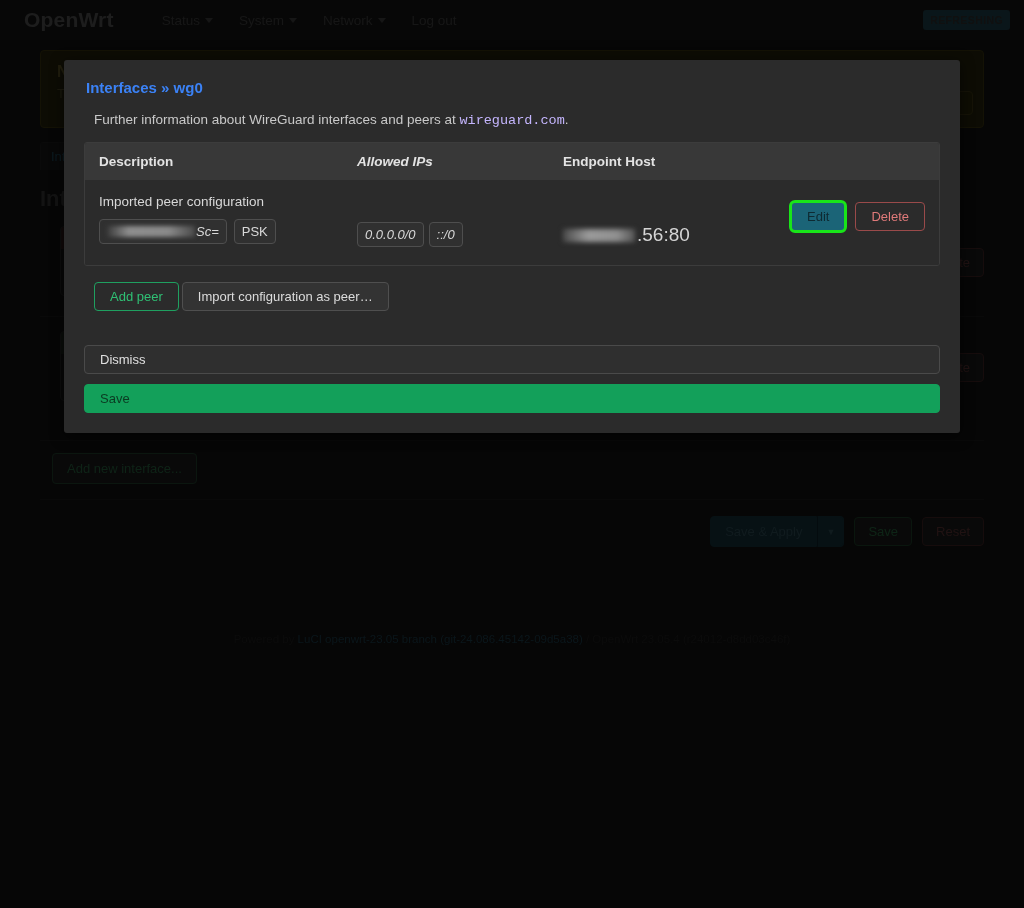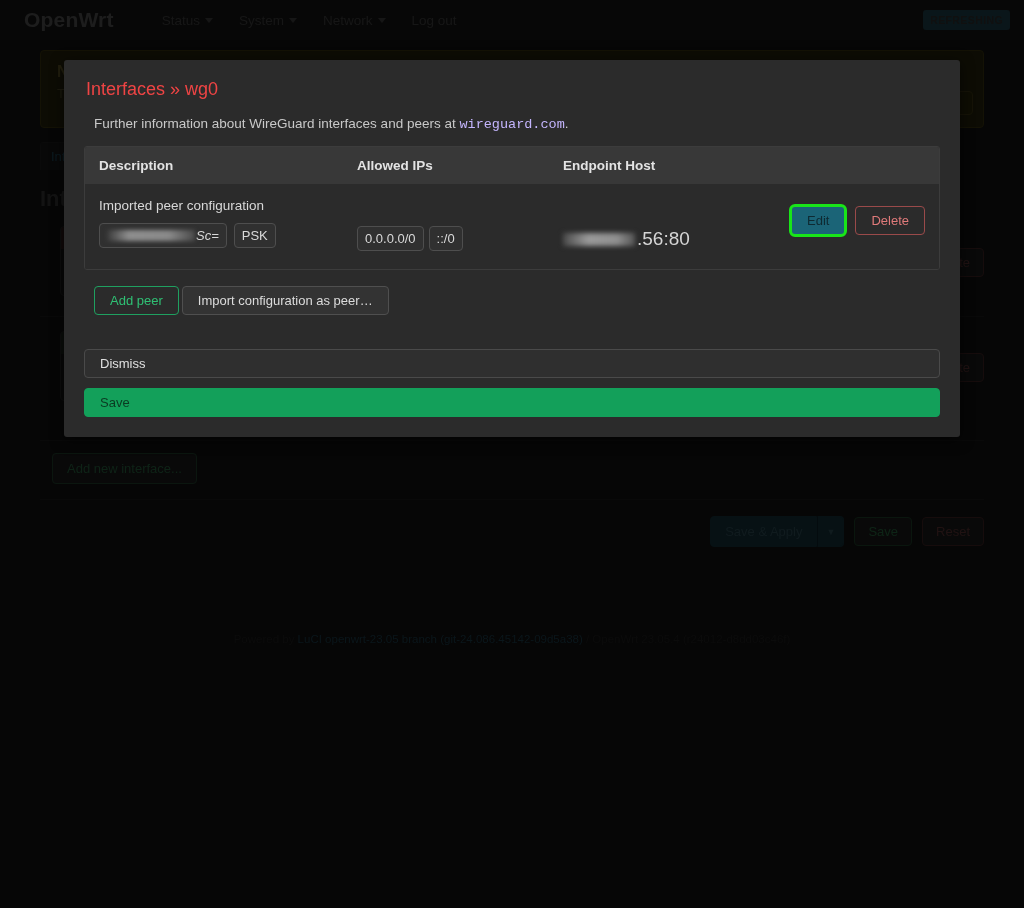--- a/index.html
+++ b/index.html
@@ -126,21 +126,21 @@
     position: absolute; inset: 0;
     background: rgba(0,0,0,.62);
   }
   .modal {
     position: absolute; left: 64px; top: 60px;
     width: 896px; background: #2b2b2b;
     border-radius: 3px; padding: 16px 20px 20px;
     box-shadow: 0 3px 14px rgba(0,0,0,.6);
   }
   .modal-title {
-    color: #ef4444; font-size: 18px; font-weight: normal; margin: 3px 0 14px 2px;
+    color: #3b82f6; font-size: 15px; font-weight: bold; margin: 3px 0 14px 2px;
   }
   .mtabs { display: flex; gap: 3px; border-bottom: 1px solid #3d3d3d; }
   .mtab {
     font-size: 13px; color: #d6d6d6; background: #3a3a3a;
     border: 1px solid #464646; border-bottom: none;
     padding: 6px 11px; border-radius: 3px 3px 0 0; cursor: pointer;
     position: relative; top: 1px;
   }
   .mtab.active {
     background: #2b2b2b; color: #5aa9d6; border-color: #3d3d3d;
@@ -153,21 +153,21 @@
   }
   .infoline a { color: #c4b5fd; text-decoration: none; font-family: Liberation Mono, monospace; }
 
   .ptable { border: 1px solid #3c3c3c; border-radius: 3px; overflow: hidden; }
   .phead {
     display: flex; background: #383838; padding: 11px 14px;
     font-size: 13.5px; font-weight: bold; color: #e3e3e3;
   }
   .pbody { background: #2b2b2b; display: flex; padding: 14px 14px 18px; position: relative; }
   .c-desc { width: 258px; flex: 0 0 auto; }
-  .c-ips  { width: 206px; flex: 0 0 auto; }
+  .c-ips  { width: 206px; flex: 0 0 auto; font-style: italic; }
   .c-host { flex: 1 1 auto; }
 
   .desc-title { font-size: 13.5px; color: #d8d8d8; margin-bottom: 10px; }
   .chips { display: flex; gap: 7px; align-items: flex-end; }
   .chip {
     border: 1px solid #4e4e4e; border-radius: 4px; background: #303030;
     color: #d9d9d9; font-size: 13px; padding: 4px 7px; white-space: nowrap;
   }
   .redact {
     display: inline-block; height: 11px; width: 88px;

